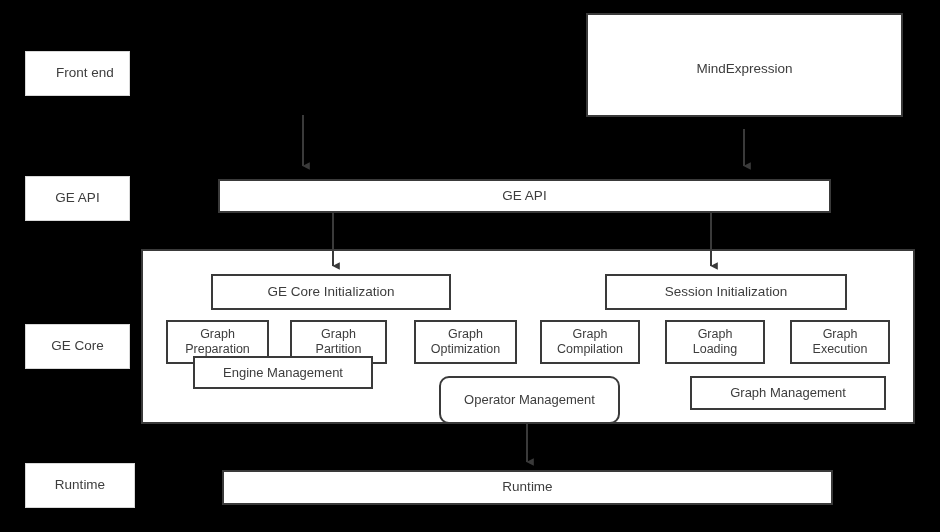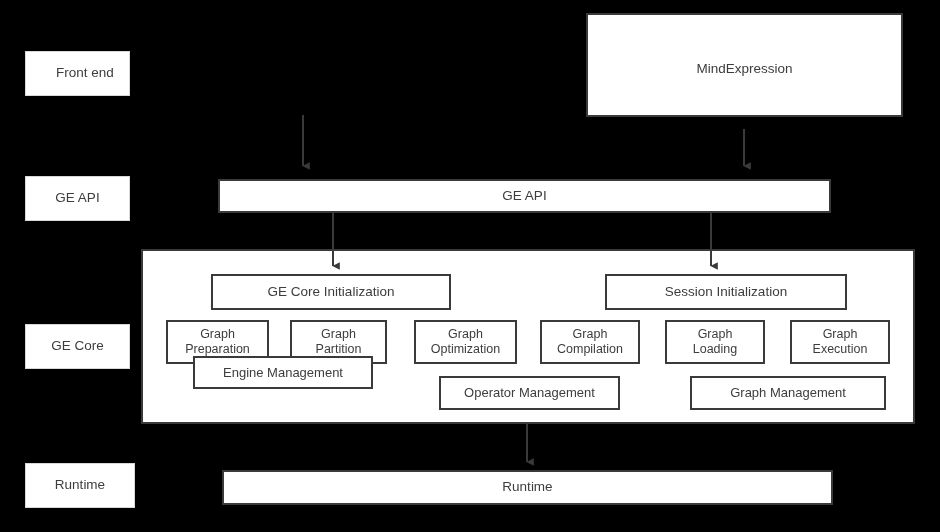--- a/index.html
+++ b/index.html
@@ -135,21 +135,21 @@
 
   <div class="box inner" style="left:790px; top:320px; width:100px; height:44px;">
     <span>Graph
 Execution</span>
   </div>
 
   <div class="box mgmt" style="left:193px; top:356px; width:180px; height:33px;">
     <span>Engine Management</span>
   </div>
 
-  <div class="box mgmt" style="left:439px; top:376px; width:181px; height:34px;">
+  <div class="box mgmt" style="left:439px; top:376px; width:181px; height:48px;border-radius:10px;">
     <span>Operator Management</span>
   </div>
 
   <div class="box mgmt" style="left:690px; top:376px; width:196px; height:34px;">
     <span>Graph Management</span>
   </div>
 
   <div class="box bar" style="left:222px; top:470px; width:611px; height:35px;">
     <span>Runtime</span>
   </div>

